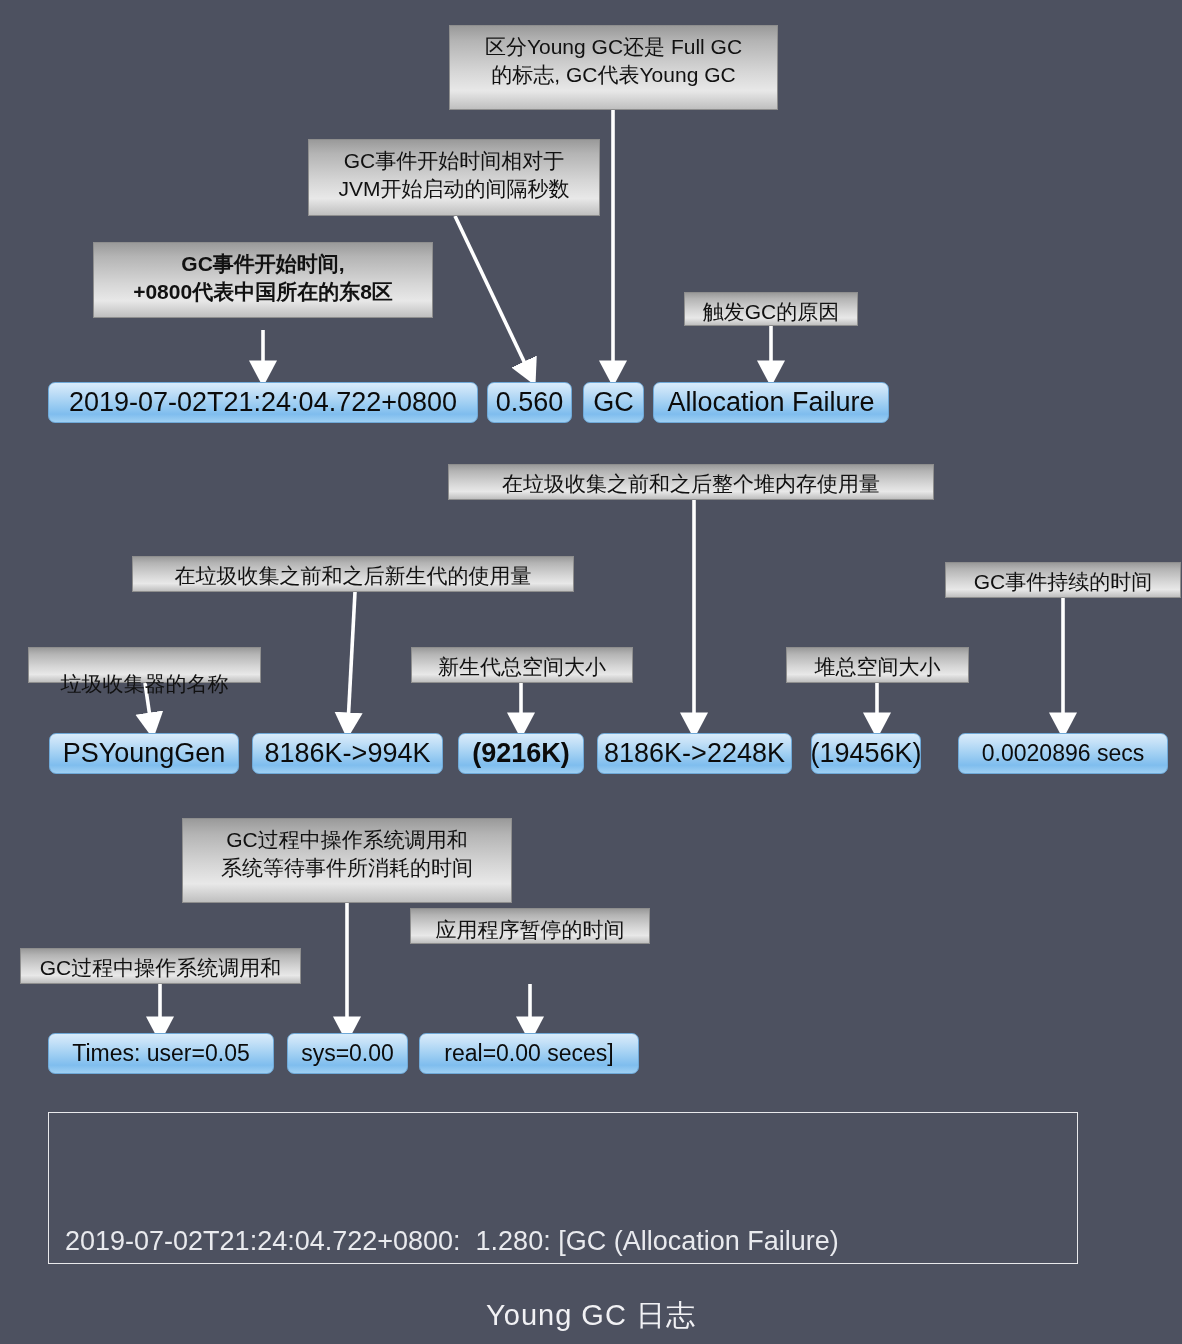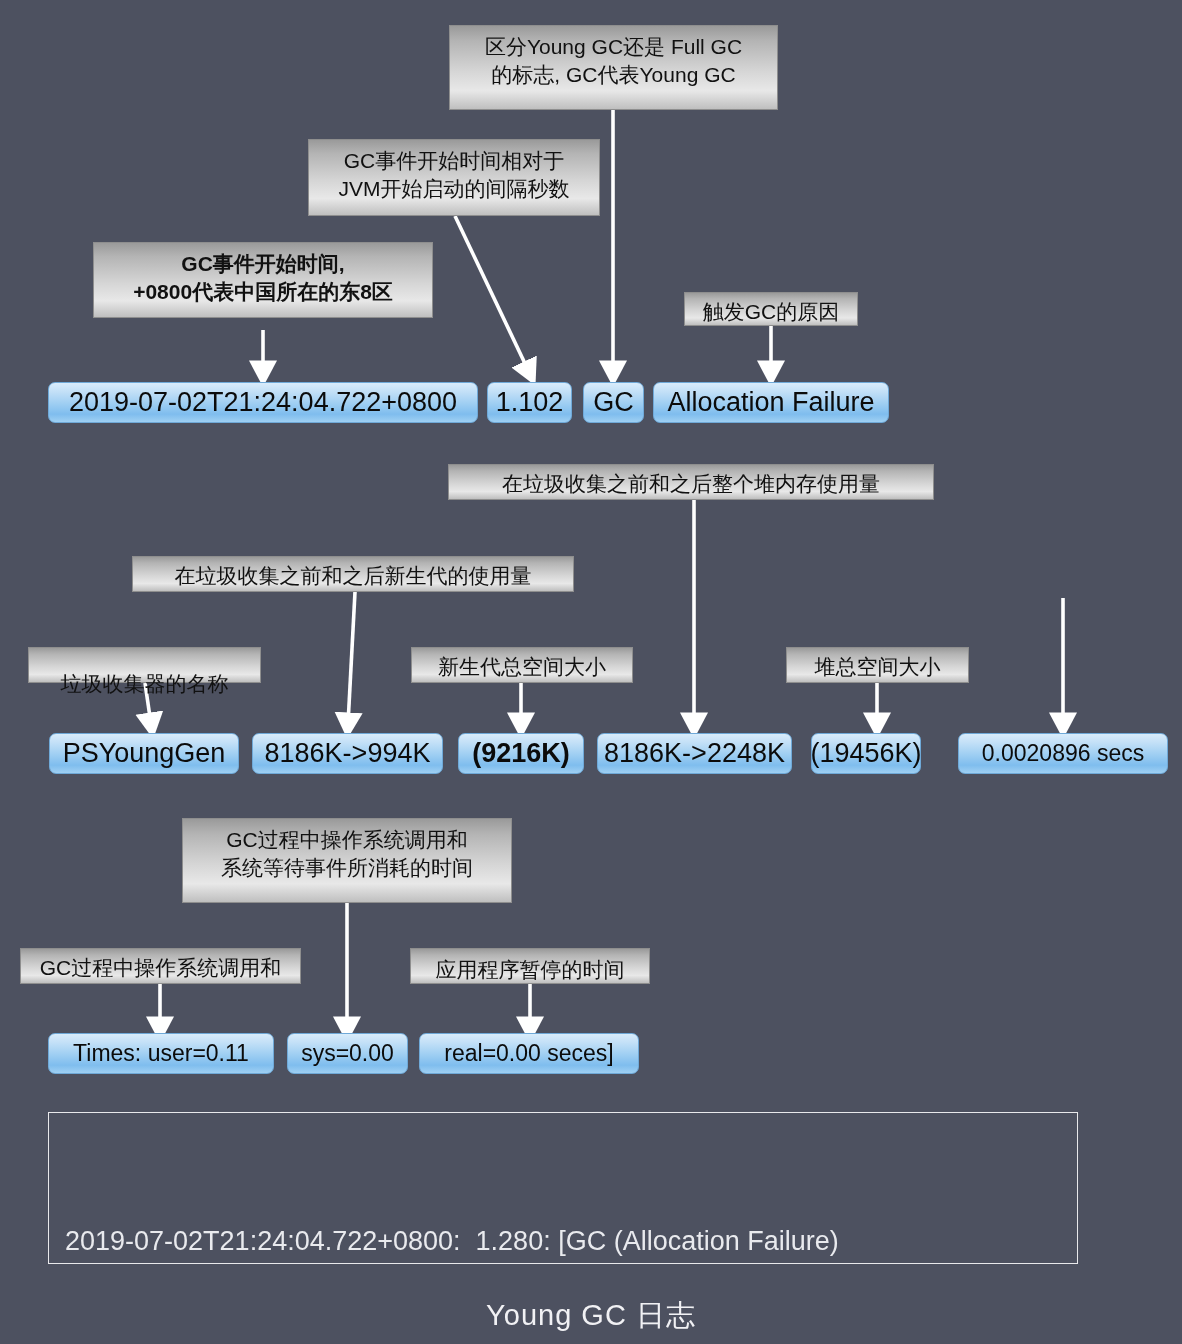--- a/index.html
+++ b/index.html
@@ -140,55 +140,56 @@
 
   <div class="note" style="left:93px; top:242px; width:340px; height:76px;font-weight:bold;">GC事件开始时间,
 +0800代表中国所在的东8区</div>
 
   <div class="note" style="left:684px; top:292px; width:174px; height:34px; padding-top:5px;">触发GC的原因</div>
 
   <div class="note" style="left:448px; top:464px; width:486px; height:36px; padding-top:5px;">在垃圾收集之前和之后整个堆内存使用量</div>
 
   <div class="note" style="left:132px; top:556px; width:442px; height:36px; padding-top:5px;">在垃圾收集之前和之后新生代的使用量</div>
 
+  <div class="note" style="left:945px; top:562px; width:236px; height:36px; padding-top:5px;">GC事件持续的时间</div>
 
   <div class="note" style="left:28px; top:647px; width:233px; height:36px; padding-top:22px;">垃圾收集器的名称</div>
 
   <div class="note" style="left:786px; top:647px; width:183px; height:36px; padding-top:5px;">堆总空间大小</div>
 
   <div class="note" style="left:411px; top:647px; width:222px; height:36px; padding-top:5px;">新生代总空间大小</div>
 
   <div class="note" style="left:182px; top:818px; width:330px; height:85px;">GC过程中操作系统调用和
 系统等待事件所消耗的时间</div>
 
   <div class="note" style="left:20px; top:948px; width:281px; height:36px; padding-top:5px;">GC过程中操作系统调用和</div>
 
-  <div class="note" style="left:410px; top:948px; width:240px; height:36px; ">应用程序暂停的时间</div>
+  <div class="note" style="left:410px; top:908px; width:240px; height:36px; ">应用程序暂停的时间</div>
 
   <div class="token" style="left:48px; top:382px; width:430px; height:41px;">2019-07-02T21:24:04.722+0800</div>
 
-  <div class="token" style="left:487px; top:382px; width:85px; height:41px;">1.102</div>
+  <div class="token" style="left:487px; top:382px; width:85px; height:41px;">0.560</div>
 
   <div class="token" style="left:583px; top:382px; width:61px; height:41px;">GC</div>
 
   <div class="token" style="left:653px; top:382px; width:236px; height:41px;">Allocation Failure</div>
 
   <div class="token" style="left:49px; top:733px; width:190px; height:41px;">PSYoungGen</div>
 
   <div class="token" style="left:252px; top:733px; width:191px; height:41px;">8186K-&gt;994K</div>
 
   <div class="token" style="left:458px; top:733px; width:126px; height:41px;font-weight:bold;">(9216K)</div>
 
   <div class="token" style="left:597px; top:733px; width:195px; height:41px;">8186K-&gt;2248K</div>
 
   <div class="token" style="left:811px; top:733px; width:110px; height:41px;">(19456K)</div>
 
   <div class="token small" style="left:958px; top:733px; width:210px; height:41px;">0.0020896 secs</div>
 
-  <div class="token small" style="left:48px; top:1033px; width:226px; height:41px;">Times: user=0.11</div>
+  <div class="token small" style="left:48px; top:1033px; width:226px; height:41px;">Times: user=0.05</div>
 
   <div class="token small" style="left:287px; top:1033px; width:121px; height:41px;">sys=0.00</div>
 
   <div class="token small" style="left:419px; top:1033px; width:220px; height:41px;">real=0.00 seces]</div>
 
   <div id="log-panel">
     <span class="logline">2019-07-02T21:24:04.722+0800:  1.280: [GC (Allocation Failure)</span>
     <span class="logline"> [PSYoungGen:  8186K-&gt;994K(9216K)] 8186K-&gt;2248K(19456K),  0.0020896  secs]</span>
     
   </div>

